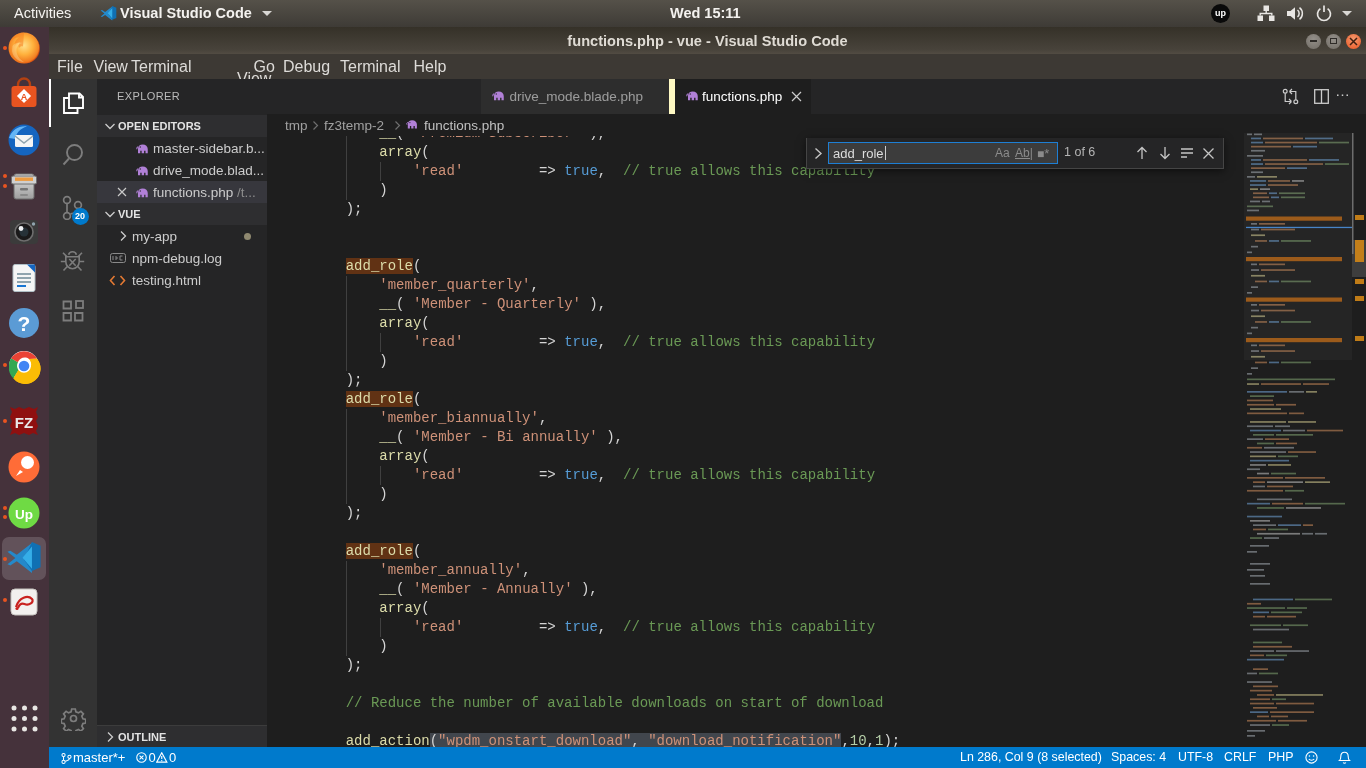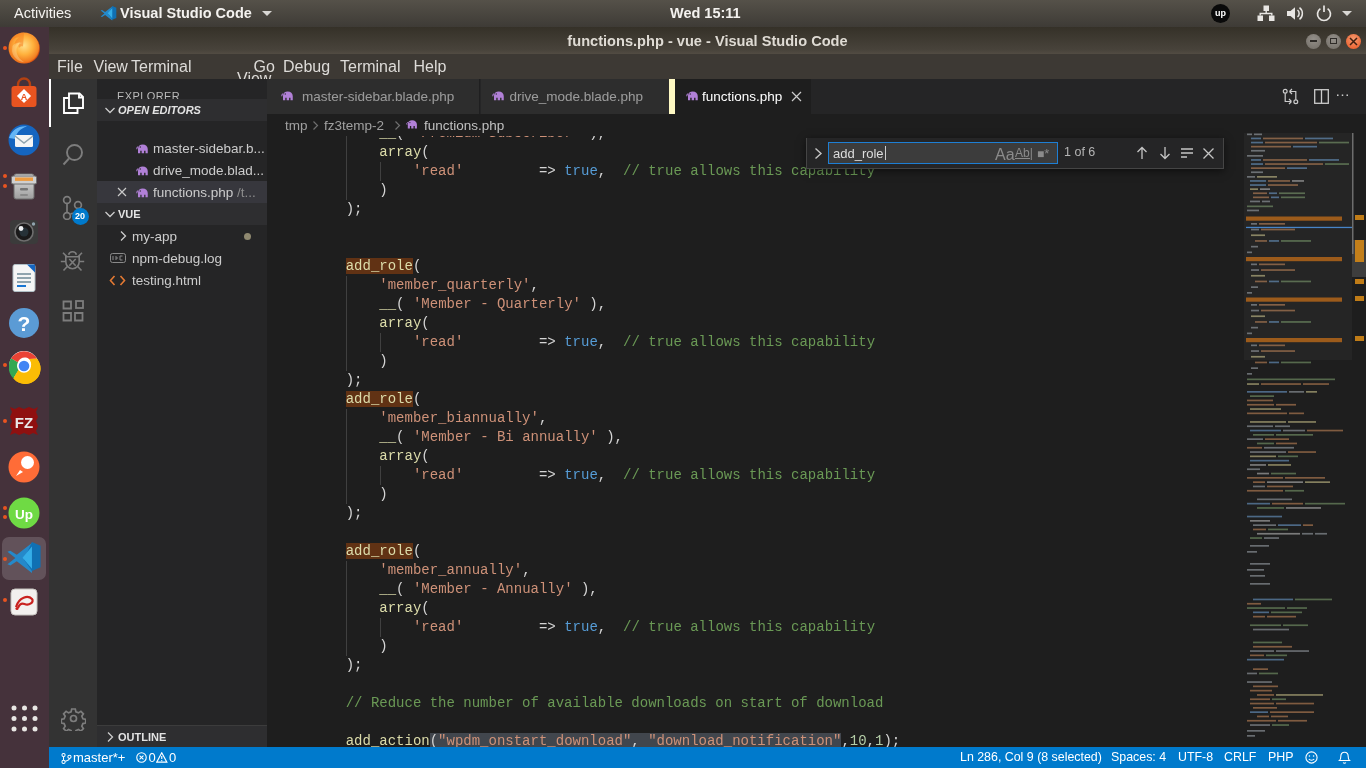--- a/index.html
+++ b/index.html
@@ -223,21 +223,21 @@
     <rect x="16" y="3" width="7" height="7" fill="none" stroke="#7d7d7d" stroke-width="1.8"></rect>
   </svg>
   <svg class="abs" style="left:12px;top:627px" width="25" height="25" viewBox="0 0 24 24">
     <path fill="none" stroke="#7d7d7d" stroke-width="1.7" d="M10.2,2.5 h3.6 l0.6,2.8 2.6,1.1 2.4-1.6 2.5,2.5 -1.6,2.4 1.1,2.6 2.8,0.6 v3.6 l-2.8,0.6 -1.1,2.6 1.6,2.4 -2.5,2.5 -2.4-1.6 -2.6,1.1 -0.6,2.8 h-3.6 l-0.6-2.8 -2.6-1.1 -2.4,1.6 -2.5-2.5 1.6-2.4 -1.1-2.6 -2.8-0.6 v-3.6 l2.8-0.6 1.1-2.6 -1.6-2.4 2.5-2.5 2.4,1.6 2.6-1.1 Z" transform="scale(0.96) translate(0.5,0.5)"></path>
     <circle cx="12" cy="12" r="3" fill="none" stroke="#7d7d7d" stroke-width="1.7" transform="scale(0.96) translate(0.5,0.5)"></circle>
   </svg>
 </div>
 
 <div class="abs" id="sidebar">
   <div class="abs" style="left:20px;top:11px;font-size:11px;color:#bbbbbb;letter-spacing:0.4px;">EXPLORER</div>
-  <div class="shead" style="top:20px;font-style:italic;">
+  <div class="shead" style="top:36px;">
       <span class="abs" style="left:5px;top:3px;"><svg width="16" height="16" viewBox="0 0 16 16">
           <path fill="none" stroke="#cccccc" stroke-width="1.3" d="M3.5,6 L8,10.5 L12.5,6"></path>
         </svg></span>
       <span class="abs" style="left:21px;top:5px;">OPEN EDITORS</span>
     </div>
   <div class="srow" style="top:58px;">
       <span class="abs" style="left:38px;top:4px;"><svg width="15" height="15" viewBox="0 0 16 16">
           <path fill="#B180D7" d="M3.2,13 L3.2,8.3 C3.2,5.2 5.4,3.6 8.2,3.6 C11.4,3.6 13.6,5.5 13.6,8.4 L13.6,13 L11.2,13 L11.2,10.4 L9.7,10.4 L9.7,13 L7.1,13 L7.1,10.4 L5.6,10.4 L5.6,13 Z"></path>
           <path fill="none" stroke="#B180D7" stroke-width="1.1" d="M3.4,6.2 C2.2,6.4 1.6,7.6 2.2,8.7"></path>
           <circle cx="5.6" cy="6.4" r="0.7" fill="#26262b"></circle>
@@ -292,28 +292,20 @@
   <div class="shead" style="top:646px;border-top:1px solid #3c3c3c;">
       <span class="abs" style="left:5px;top:3px;"><svg width="16" height="16" viewBox="0 0 16 16">
           <path fill="none" stroke="#cccccc" stroke-width="1.3" d="M6,3.5 L10.5,8 L6,12.5"></path>
         </svg></span>
       <span class="abs" style="left:21px;top:5px;">OUTLINE</span>
     </div>
 </div>
 
 <div class="abs" id="editor">
   <div class="abs" id="tabbar">
-    <div class="tab" style="left:0;width:213px;border-right:1px solid #1f1f20;">
-      <span class="abs" style="left:13px;top:9px;"><svg width="15" height="15" viewBox="0 0 16 16">
-            <path fill="#B180D7" d="M3.2,13 L3.2,8.3 C3.2,5.2 5.4,3.6 8.2,3.6 C11.4,3.6 13.6,5.5 13.6,8.4 L13.6,13 L11.2,13 L11.2,10.4 L9.7,10.4 L9.7,13 L7.1,13 L7.1,10.4 L5.6,10.4 L5.6,13 Z"></path>
-            <path fill="none" stroke="#B180D7" stroke-width="1.1" d="M3.4,6.2 C2.2,6.4 1.6,7.6 2.2,8.7"></path>
-            <circle cx="5.6" cy="6.4" r="0.7" fill="#26262b"></circle>
-          </svg></span>
-        <span class="lbl" style="left:35px;">master-sidebar.blade.php</span>
-    </div>
     <div class="tab" style="left:214px;width:194px;border-right:6px solid #fef9c3;">
       <span class="abs" style="left:9.5px;top:9px;"><svg width="15" height="15" viewBox="0 0 16 16">
             <path fill="#B180D7" d="M3.2,13 L3.2,8.3 C3.2,5.2 5.4,3.6 8.2,3.6 C11.4,3.6 13.6,5.5 13.6,8.4 L13.6,13 L11.2,13 L11.2,10.4 L9.7,10.4 L9.7,13 L7.1,13 L7.1,10.4 L5.6,10.4 L5.6,13 Z"></path>
             <path fill="none" stroke="#B180D7" stroke-width="1.1" d="M3.4,6.2 C2.2,6.4 1.6,7.6 2.2,8.7"></path>
             <circle cx="5.6" cy="6.4" r="0.7" fill="#26262b"></circle>
           </svg></span>
         <span class="lbl" style="left:28.5px;">drive_mode.blade.php</span>
     </div>
     <div class="tab" style="left:408px;width:136px;background:#1E1E1E;color:#ffffff;">
       <span class="abs" style="left:10px;top:9px;"><svg width="15" height="15" viewBox="0 0 16 16">
@@ -609,21 +601,21 @@
 </g>
 </svg>
 
   <div class="abs" style="left:539px;top:59px;width:418px;height:31px;background:#252526;box-shadow:0 2px 8px rgba(0,0,0,0.55);border:1px solid #454545;border-top:none;">
     <svg class="abs" style="left:6px;top:9px" width="10" height="13" viewBox="0 0 10 13">
         <path d="M2.5,1.5 L8,6.5 L2.5,11.5" fill="none" stroke="#c5c5c5" stroke-width="1.4"></path>
       </svg>
     <div class="abs" style="left:21px;top:4px;width:230px;height:22px;background:#3C3C3C;border:1px solid #1E7FD4;color:#dddddd;font-size:13px;">
       <span class="abs" style="left:4px;top:2.5px;">add_role</span>
       <span class="abs" style="left:56px;top:3px;width:1px;height:14px;background:#cccccc;"></span>
-      <span class="abs" style="left:166px;top:3px;color:#8b8b8b;font-size:16px;">Aa</span>
+      <span class="abs" style="left:166px;top:3px;color:#8b8b8b;font-size:12px;">Aa</span>
       <span class="abs" style="left:186px;top:3px;color:#8b8b8b;font-size:12px;text-decoration:underline;">A<span style="text-decoration:underline">b|</span></span>
       <span class="abs" style="left:208px;top:3px;color:#8b8b8b;font-size:12px;">■<span style="font-size:13px">*</span></span>
     </div>
     <span class="abs" style="left:257px;top:7px;color:#b4b4b4;font-size:12.5px;">1 of 6</span>
     <svg class="fwbtn" style="left:328px;top:8px" width="14" height="14" viewBox="0 0 14 14">
         <path d="M7,13 L7,1.5 M2.5,6 L7,1.5 L11.5,6" fill="none" stroke="#c5c5c5" stroke-width="1.3"></path>
       </svg>
     <svg class="fwbtn" style="left:351px;top:8px" width="14" height="14" viewBox="0 0 14 14">
         <path d="M7,1 L7,12.5 M2.5,8 L7,12.5 L11.5,8" fill="none" stroke="#c5c5c5" stroke-width="1.3"></path>
       </svg>

